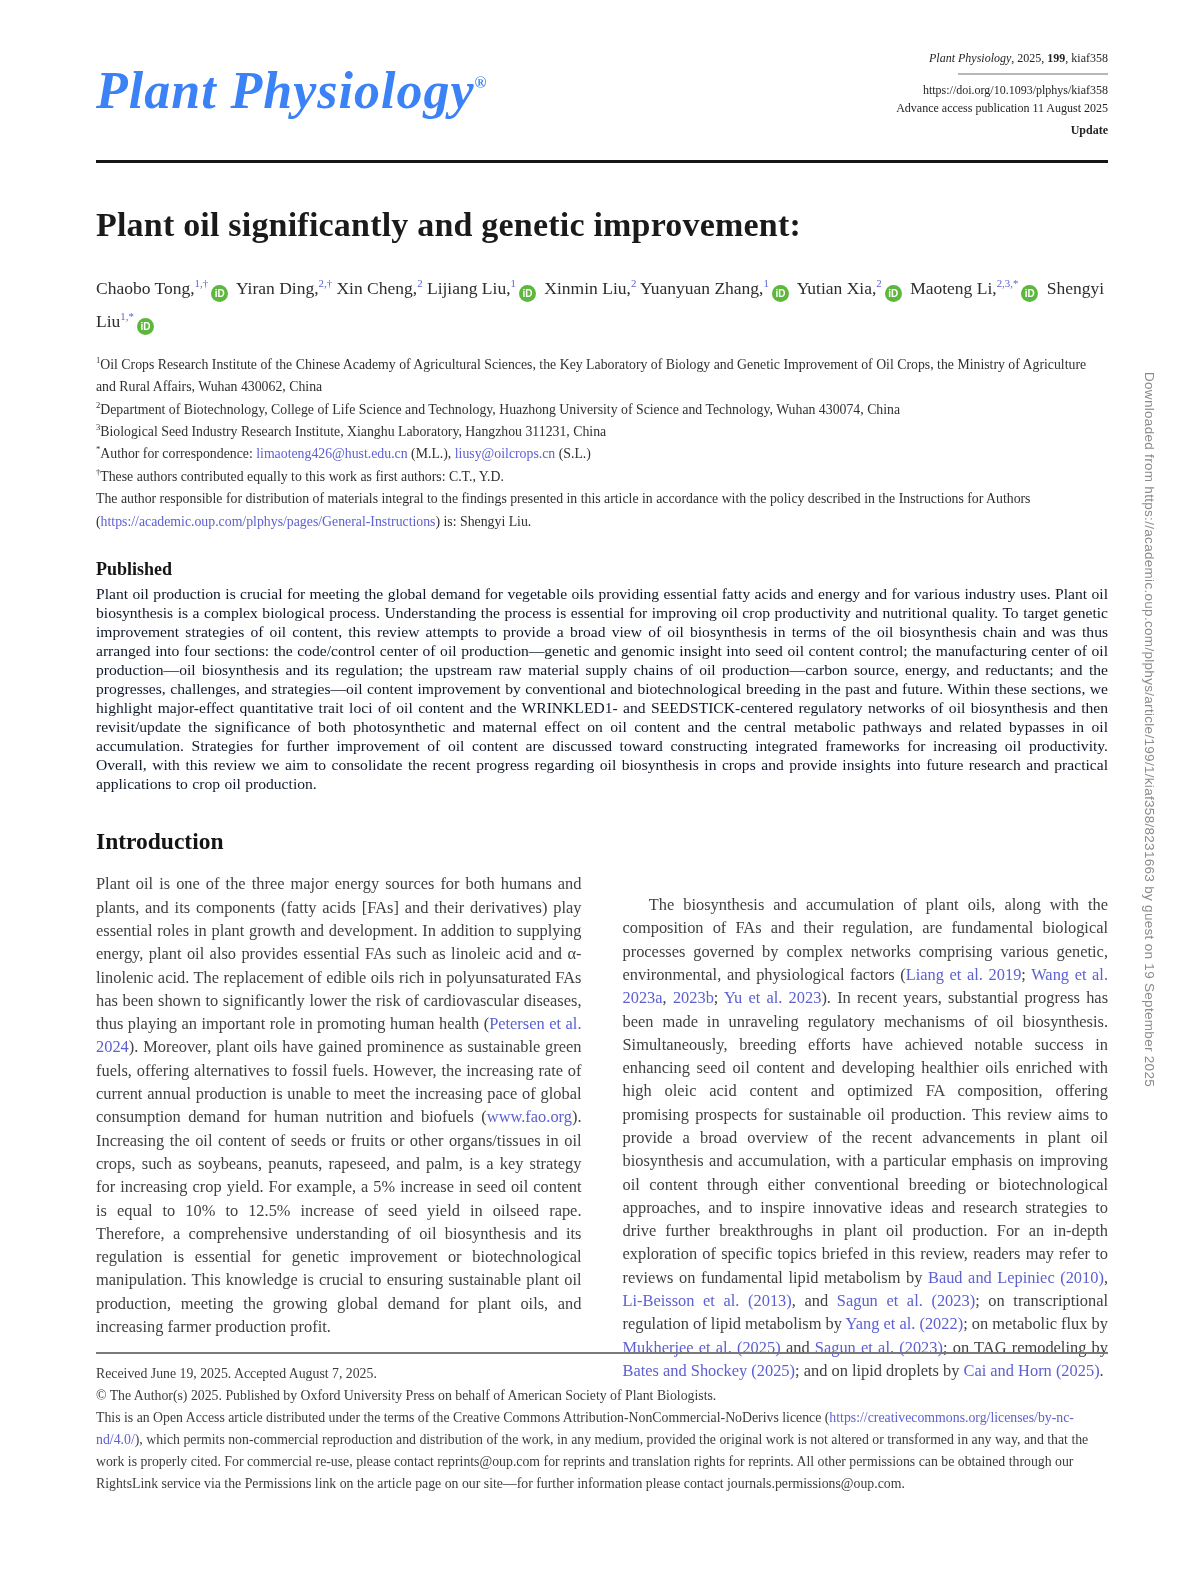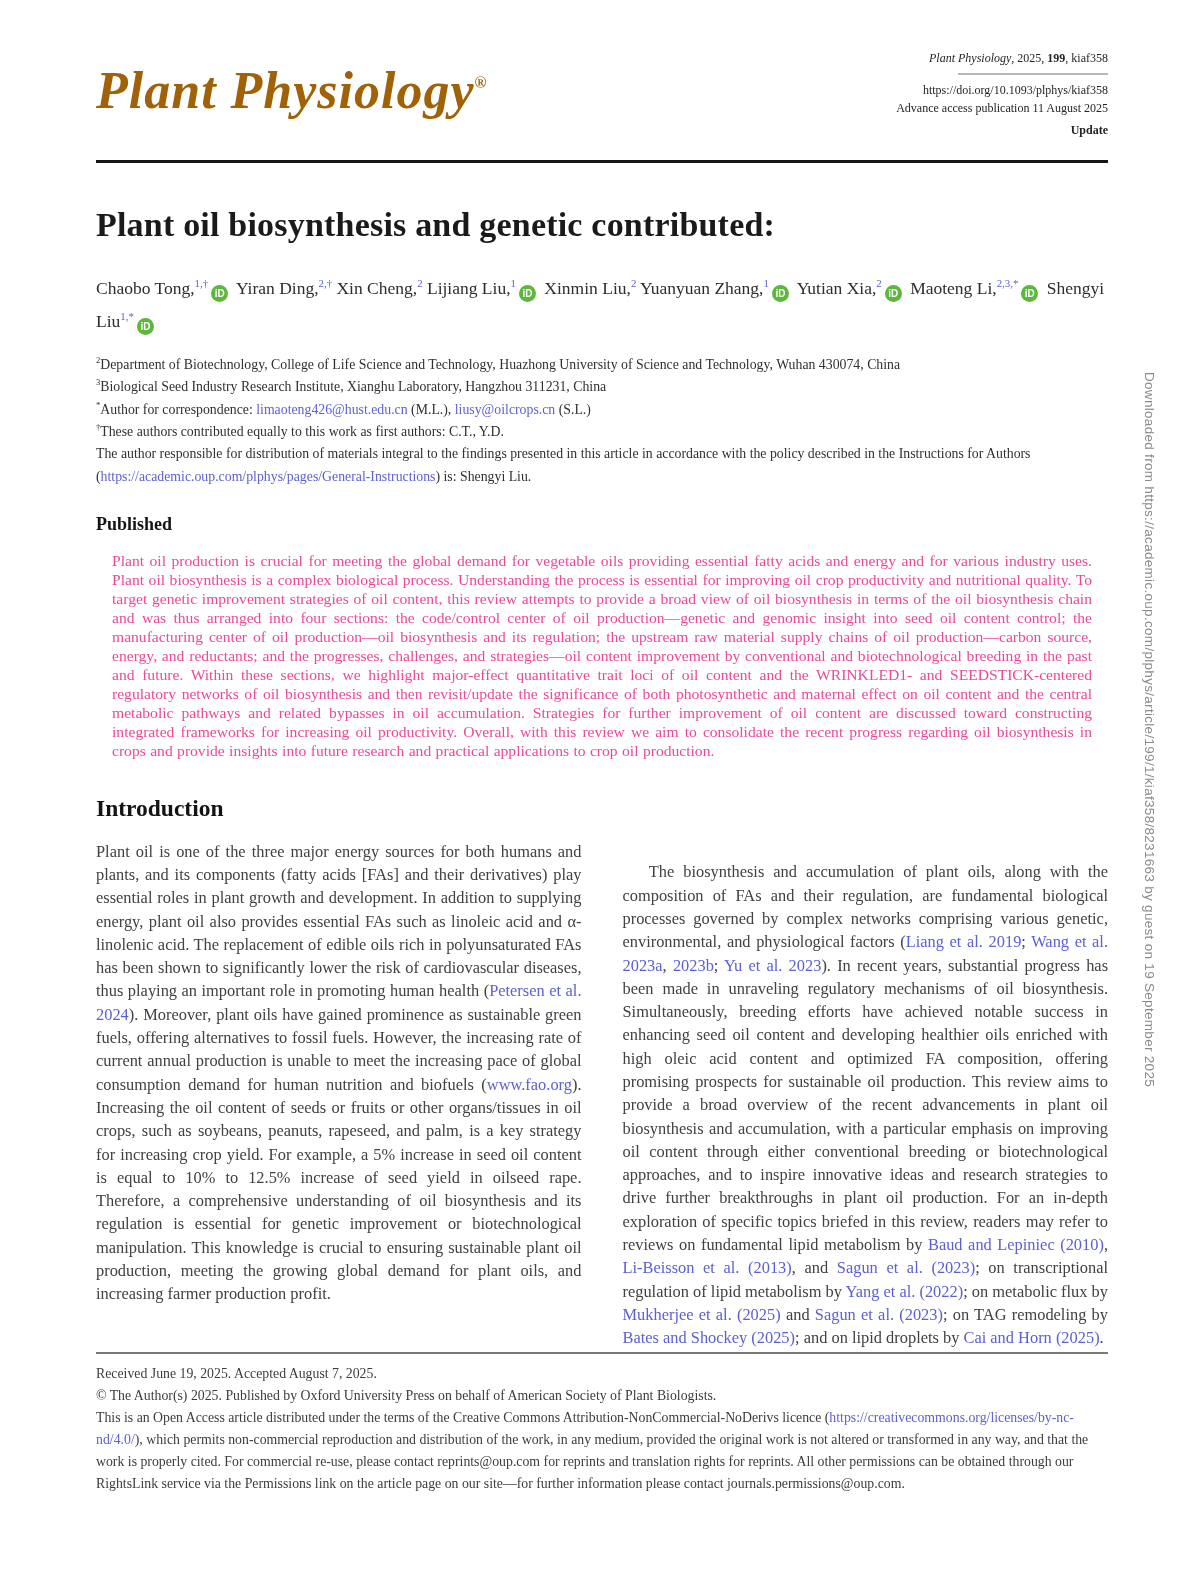--- a/index.html
+++ b/index.html
@@ -13,21 +13,21 @@
     overflow:hidden;
   }
   .page { padding:44px 92px 0 96px; }
 
   
   .masthead { display:flex; justify-content:space-between; align-items:flex-start; }
   .logo {
     font-family:"Liberation Serif", serif;
     font-style:italic; font-weight:700;
     font-size:52px; line-height:1.1;
-    color:#a16207; letter-spacing:1px;
+    color:#3b82f6; letter-spacing:1px;
     margin-top:18px;
   }
   .logo sup { font-size:16px; font-style:normal; vertical-align:20px; }
   .head-right { text-align:right; font-size:12px; color:#242424; line-height:1.45; padding-top:6px; }
   .head-right .cite-line { white-space:nowrap; }
   .head-divider { width:150px; border:0; border-top:2px solid #b7b7b7; margin:6px 0 7px auto; }
   .doi-line { font-weight:400; }
   .update-line { font-weight:700; margin-top:5px; }
   .header-rule { border:0; border-top:3px solid #161616; margin:20px 0 0 0; }
 
@@ -51,22 +51,22 @@
     background:#5cb73c; color:#ffffff;
     font-family:"Liberation Sans", sans-serif;
     font-size:10px; font-weight:700; text-align:center; line-height:17px;
     margin:0 4px 0 3px; vertical-align:-3px;
   }
 
   
   .abstract { margin-top:26px; }
   .abstract h2 { font-size:18px; font-weight:700; color:#141414; margin:0 0 4px 0; }
   .abstract p {
-    margin:16px; text-align:justify;
-    font-size:15.6px; line-height:1.22; color:#ec4899;
+    margin:0; text-align:justify;
+    font-size:15.6px; line-height:1.22; color:#0f172a;
     word-spacing:0.5px;
   }
 
   
   .cols { display:flex; gap:41px; margin-top:32px; }
   .col { flex:1; text-align:justify; font-size:16.4px; line-height:1.42; color:#414141; }
   .col h2 { font-size:23.5px; font-weight:700; color:#141414; margin:0 0 14px 0; text-align:left; }
   .col p { margin:0; }
   .col-right { padding-top:44px; }
   .col-right p { text-indent:1.6em;margin-top:24px; }
@@ -100,26 +100,27 @@
       <hr class="head-divider">
       <div class="doi-line">https://doi.org/10.1093/plphys/kiaf358</div>
       <div>Advance access publication 11 August 2025</div>
       <div class="update-line">Update</div>
     </div>
   </div>
 
   <hr class="header-rule">
 
   <h1 class="article-title">
-    <span>Plant oil biosynthesis and genetic contributed:</span>
+    <span>Plant oil significantly and genetic improvement:</span>
   </h1>
 
   <div class="authors"><span>Chaobo Tong,</span><sup class="lnk">1,†</sup><span class="orcid">iD</span><span> Yiran Ding,</span><sup class="lnk">2,†</sup><span> Xin Cheng,</span><sup class="lnk">2</sup><span> Lijiang Liu,</span><sup class="lnk">1</sup><span class="orcid">iD</span><span> Xinmin Liu,</span><sup class="lnk">2</sup><span> Yuanyuan Zhang,</span><sup class="lnk">1</sup><span class="orcid">iD</span><span> Yutian Xia,</span><sup class="lnk">2</sup><span class="orcid">iD</span><span> Maoteng Li,</span><sup class="lnk">2,3,*</sup><span class="orcid">iD</span><span> Shengyi Liu</span><sup class="lnk">1,*</sup><span class="orcid">iD</span></div>
 
   <div class="affils">
+    <div><sup>1</sup><span>Oil Crops Research Institute of the Chinese Academy of Agricultural Sciences, the Key Laboratory of Biology and Genetic Improvement of Oil Crops, the Ministry of Agriculture and Rural Affairs, Wuhan 430062, China</span></div>
     <div><sup>2</sup><span>Department of Biotechnology, College of Life Science and Technology, Huazhong University of Science and Technology, Wuhan 430074, China</span></div>
     <div><sup>3</sup><span>Biological Seed Industry Research Institute, Xianghu Laboratory, Hangzhou 311231, China</span></div>
     <div><sup>*</sup><span>Author for correspondence: </span><span class="lnk">limaoteng426@hust.edu.cn</span><span> (M.L.), </span><span class="lnk">liusy@oilcrops.cn</span><span> (S.L.)</span></div>
     <div><sup>†</sup><span>These authors contributed equally to this work as first authors: C.T., Y.D.</span></div>
     <div><span>The author responsible for distribution of materials integral to the findings presented in this article in accordance with the policy described in the Instructions for Authors (</span><span class="lnk">https://academic.oup.com/plphys/pages/General-Instructions</span><span>) is: Shengyi Liu.</span></div>
   </div>
 
   <div class="abstract">
     <h2>Published</h2>
     <p>Plant oil production is crucial for meeting the global demand for vegetable oils providing essential fatty acids and energy and for various industry uses. Plant oil biosynthesis is a complex biological process. Understanding the process is essential for improving oil crop productivity and nutritional quality. To target genetic improvement strategies of oil content, this review attempts to provide a broad view of oil biosynthesis in terms of the oil biosynthesis chain and was thus arranged into four sections: the code/control center of oil production—genetic and genomic insight into seed oil content control; the manufacturing center of oil production—oil biosynthesis and its regulation; the upstream raw material supply chains of oil production—carbon source, energy, and reductants; and the progresses, challenges, and strategies—oil content improvement by conventional and biotechnological breeding in the past and future. Within these sections, we highlight major-effect quantitative trait loci of oil content and the WRINKLED1- and SEEDSTICK-centered regulatory networks of oil biosynthesis and then revisit/update the significance of both photosynthetic and maternal effect on oil content and the central metabolic pathways and related bypasses in oil accumulation. Strategies for further improvement of oil content are discussed toward constructing integrated frameworks for increasing oil productivity. Overall, with this review we aim to consolidate the recent progress regarding oil biosynthesis in crops and provide insights into future research and practical applications to crop oil production.</p>

